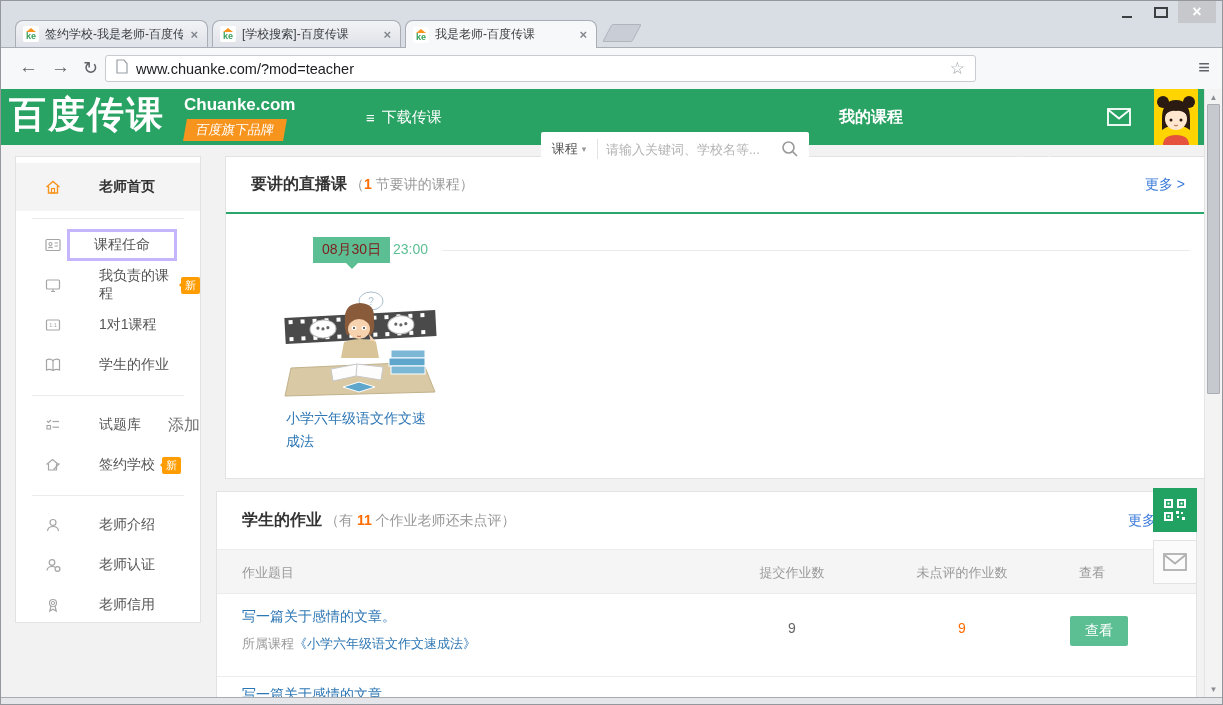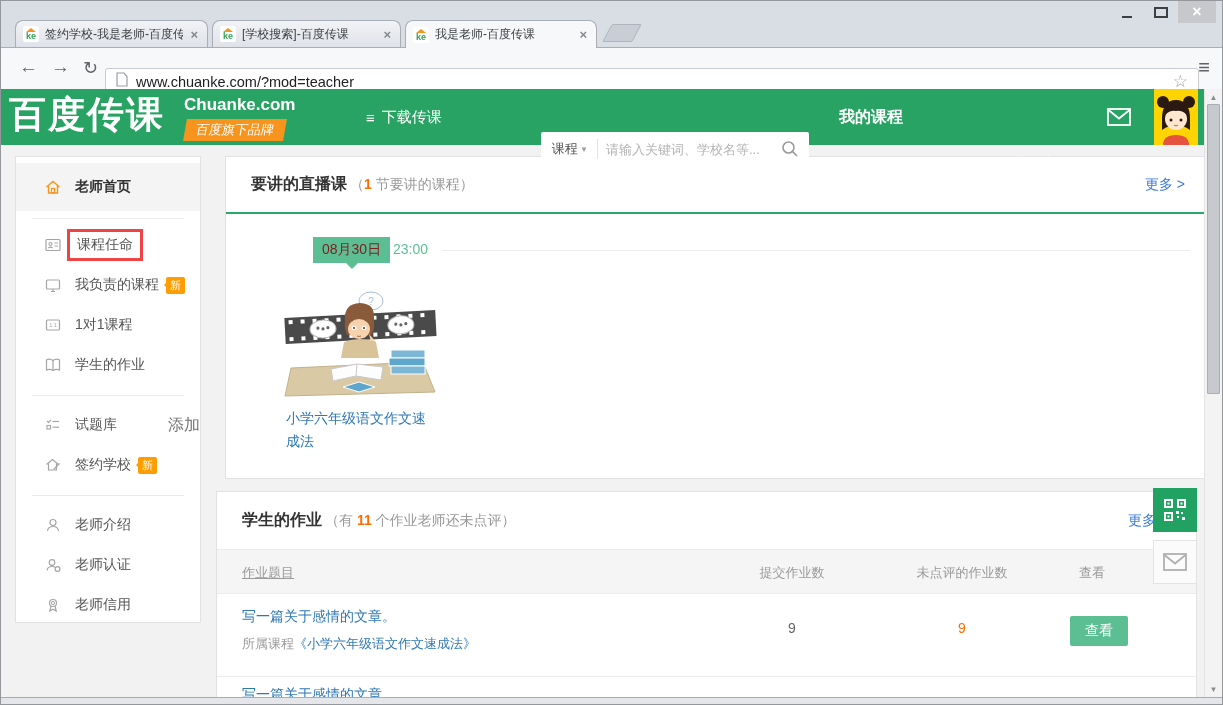--- a/index.html
+++ b/index.html
@@ -17,22 +17,22 @@
   .newtab{position:absolute;left:606px;top:23px;width:28px;height:16px;background:#c9cdd5;border:1px solid #b0b4bc;
           border-radius:2px;transform:skewX(-28deg);}
   .winbtns{position:absolute;top:0;right:6px;display:flex;height:22px;z-index:5;}
   .winbtn{width:34px;display:flex;align-items:center;justify-content:center;}
   .winbtn .bar{width:10px;height:2px;background:#3c4043;margin-top:9px;}
   .winbtn .box{width:10px;height:7px;border:2px solid #3c4043;}
   .winbtn.close{background:#c6c8cc;color:#fff;font-size:16px;font-weight:bold;width:38px;}
   .toolbar{position:absolute;top:47px;left:0;right:0;height:41px;background:#f7f8fa;}
   .navbtn{position:absolute;font-size:19px;color:#5f6368;top:8px;}
   .nav-back{left:18px;} .nav-fwd{left:50px;} .nav-reload{left:82px;font-size:18px;top:9px;}
-  .addressbar{position:absolute;left:104px;top:7px;width:1094px;height:27px;background:#fff;border:1px solid #c8cbd0;
-              border-radius:3px;display:flex;align-items:center;padding:8px 10px;box-sizing:border-box;margin-top:13px;}
+  .addressbar{position:absolute;left:104px;top:7px;width:871px;height:27px;background:#fff;border:1px solid #c8cbd0;
+              border-radius:3px;display:flex;align-items:center;padding:8px 10px;box-sizing:border-box;}
   .url{font-size:14.5px;color:#202124;margin-left:8px;flex:1;}
   .star{color:#9aa0a6;font-size:17px;}
   .menu-btn{position:absolute;right:12px;top:8px;font-size:20px;color:#5f6368;}
   
   .siteheader{position:absolute;top:88px;left:0;right:0;height:56px;background:#29a364;z-index:2;}
   .logo-cn{position:absolute;left:8px;top:1px;font-size:37px;font-weight:bold;color:#fff;letter-spacing:2px;}
   .logo-en{position:absolute;left:183px;top:6px;font-size:17px;font-weight:bold;color:#fff;}
   .logo-badge{position:absolute;left:184px;top:30px;background:#f7941d;color:#fff;font-size:13px;padding:2px 11px;
               transform:skewX(-10deg);}
   .hd-link{position:absolute;top:0;height:56px;display:flex;align-items:center;color:#fff;font-size:15px;gap:7px;}
@@ -49,25 +49,25 @@
   .hd-nav{position:absolute;top:0;height:56px;display:flex;align-items:center;color:#fff;font-weight:bold;font-size:16px;}
   .hd-n1{left:838px;} .hd-n2{left:925px;} .hd-n3{left:1010px;margin-top:48px;}
   .hd-mail{position:absolute;left:1106px;top:19px;}
   .avatar{position:absolute;left:1153px;top:0;width:44px;height:56px;overflow:hidden;}
   
   .sidebar{position:absolute;left:14px;top:155px;width:186px;height:467px;background:#fff;
            border:1px solid #e2e2e2;box-sizing:border-box;}
   .sb-item{height:40px;display:flex;align-items:center;padding-left:28px;}
   .sb-active{height:48px;margin-top:6px;background:#f4f4f4;}
   .sb-ico{width:18px;height:18px;margin-right:13px;display:inline-flex;flex:0 0 18px;}
-  .sb-label{font-size:14px;color:#555;}
+  .sb-label{font-size:14px;color:#555;margin-left:24px;}
   .sb-active .sb-label{color:#333;font-weight:bold;}
   .sb-divider{border-top:1px solid #ebebeb;margin:7px 16px 6px;}
   .sb-divider.d2{margin:10px 16px 9px;}
-  .red-annot{border:3px solid #ef4444;padding:4px 7px;margin:-7px 0 -7px -8px;}
+  .red-annot{border:3px solid #c4b5fd;padding:4px 24px;margin:-7px 0 -7px -8px;}
   .badge-new{background:#ff9c00;color:#fff;font-size:11px;padding:1px 4px;border-radius:2px;margin-left:7px;position:relative;}
   .badge-new::before{content:"";position:absolute;left:-5px;top:5px;border:3px solid transparent;border-right:3px solid #ff9c00;}
   .sb-action{margin-left:auto;margin-right:0;font-size:16px;color:#737373;}
   
   .panel{position:absolute;background:#fff;border:1px solid #e2e2e2;box-sizing:border-box;}
   .panel-live{left:224px;top:155px;width:981px;height:323px;}
   .panel-head{height:55px;border-bottom:2px solid #2aa76b;display:flex;align-items:center;
               padding:0 20px 0 25px;position:relative;}
   .panel-title{font-size:16px;font-weight:bold;color:#333;}
   .panel-sub{font-size:14px;color:#999;margin-left:3px;}
@@ -78,21 +78,21 @@
                      border:6px solid transparent;border-top:6px solid #5cbf93;border-bottom:none;}
   .live-time{position:absolute;left:167px;top:84px;color:#5cbf93;font-size:14px;}
   .timeline-line{position:absolute;left:216px;top:93px;width:748px;height:1px;background:#ececec;}
   .course-illu{position:absolute;left:57px;top:133px;width:155px;height:112px;}
   .course-link{position:absolute;left:60px;top:250px;width:175px;font-size:14px;color:#2e77b5;line-height:23px;}
   .course-link span{display:block;}
   .panel-hw{left:215px;top:490px;width:981px;height:215px;border-bottom:none;overflow:hidden;}
   .panel-hw .panel-head{height:57px;border-bottom:1px solid #ececec;}
   .hw-thead{position:relative;height:43px;background:#f5f5f5;border-bottom:1px solid #ececec;font-size:13px;color:#9a9a9a;}
   .th{position:absolute;top:14px;}
-  .th1{left:25px;text-decoration:underline;} .th2{left:520px;width:110px;text-align:center;} .th3{left:680px;width:130px;text-align:center;}
+  .th1{left:25px;} .th2{left:520px;width:110px;text-align:center;} .th3{left:680px;width:130px;text-align:center;}
   .th4{left:845px;width:60px;text-align:center;}
   .hw-row{position:relative;height:82px;border-bottom:1px solid #ececec;}
   .hw-title{position:absolute;left:25px;top:14px;font-size:14px;color:#2e77b5;}
   .hw-course{position:absolute;left:25px;top:41px;font-size:13px;color:#9a9a9a;}
   .hw-course .c-link{color:#2e77b5;}
   .hw-sub{position:absolute;left:520px;width:110px;top:26px;text-align:center;font-size:14px;color:#666;}
   .hw-unrev{position:absolute;left:680px;width:130px;top:26px;text-align:center;font-size:14px;color:#ff6c00;}
   .hw-view-btn{position:absolute;left:853px;top:22px;width:58px;height:30px;background:#5cbf93;color:#fff;font-size:14px;
                display:flex;align-items:center;justify-content:center;border-radius:2px;}
   .hw-partial{position:absolute;left:25px;top:194px;font-size:14px;color:#2e77b5;}

